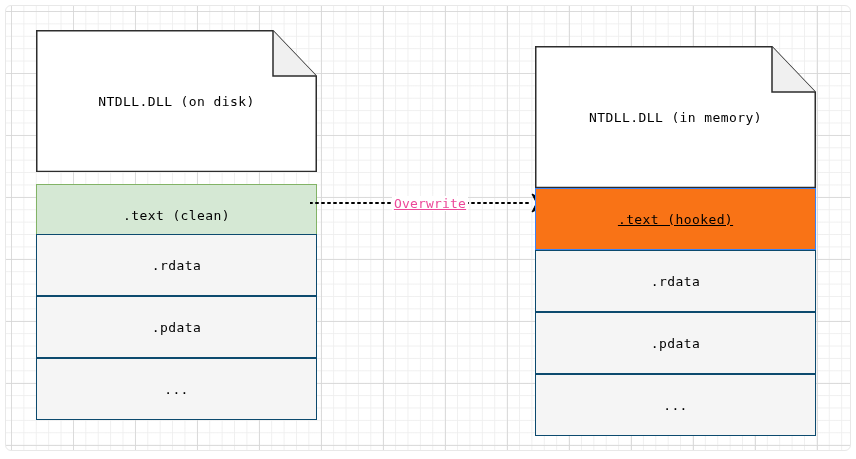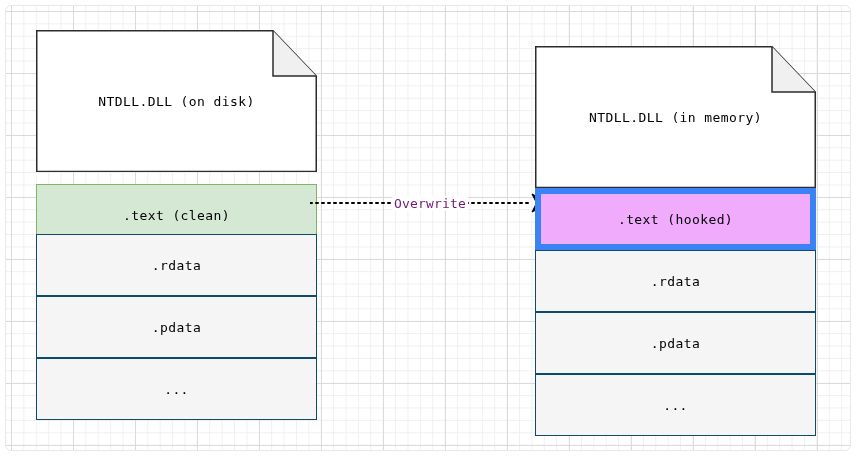--- a/index.html
+++ b/index.html
@@ -90,22 +90,23 @@
     font-size: 13px;
     color: #000000;
     letter-spacing: 0.4px;
     white-space: nowrap;
   }
   .section.green {
     background: #d5e8d4;
     border: 1px solid #82b366;
   }
   .section.red {
-    background: #f0abfc;
-    border: 6px solid #3b82f6;
+    background: #f97316;
+    border: 1px solid #3b82f6;
+    text-decoration: underline;
   }
   .section.gray {
     background: #f5f5f5;
     border: 1px solid #0c4a6e;
   }
 
   
   #connector {
     position: absolute;
     left: 310px;
@@ -122,23 +123,24 @@
     height: 46px;
     display: flex;
     align-items: center;
     justify-content: center;
     pointer-events: none;
   }
   .edge-label span {
     background: #ffffff;
     padding: 0 2px;
     font-size: 13px;
-    color: #701a75;
+    color: #ec4899;
     letter-spacing: 0.2px;
     white-space: nowrap;
+    text-decoration: underline;
   }
 </style>
 </head>
 <body>
 
 <div id="canvas">
 
   <div id="grid"></div>
 
   <div class="doc" style="left:36px; top:30px; width:281px; height:392px;">

